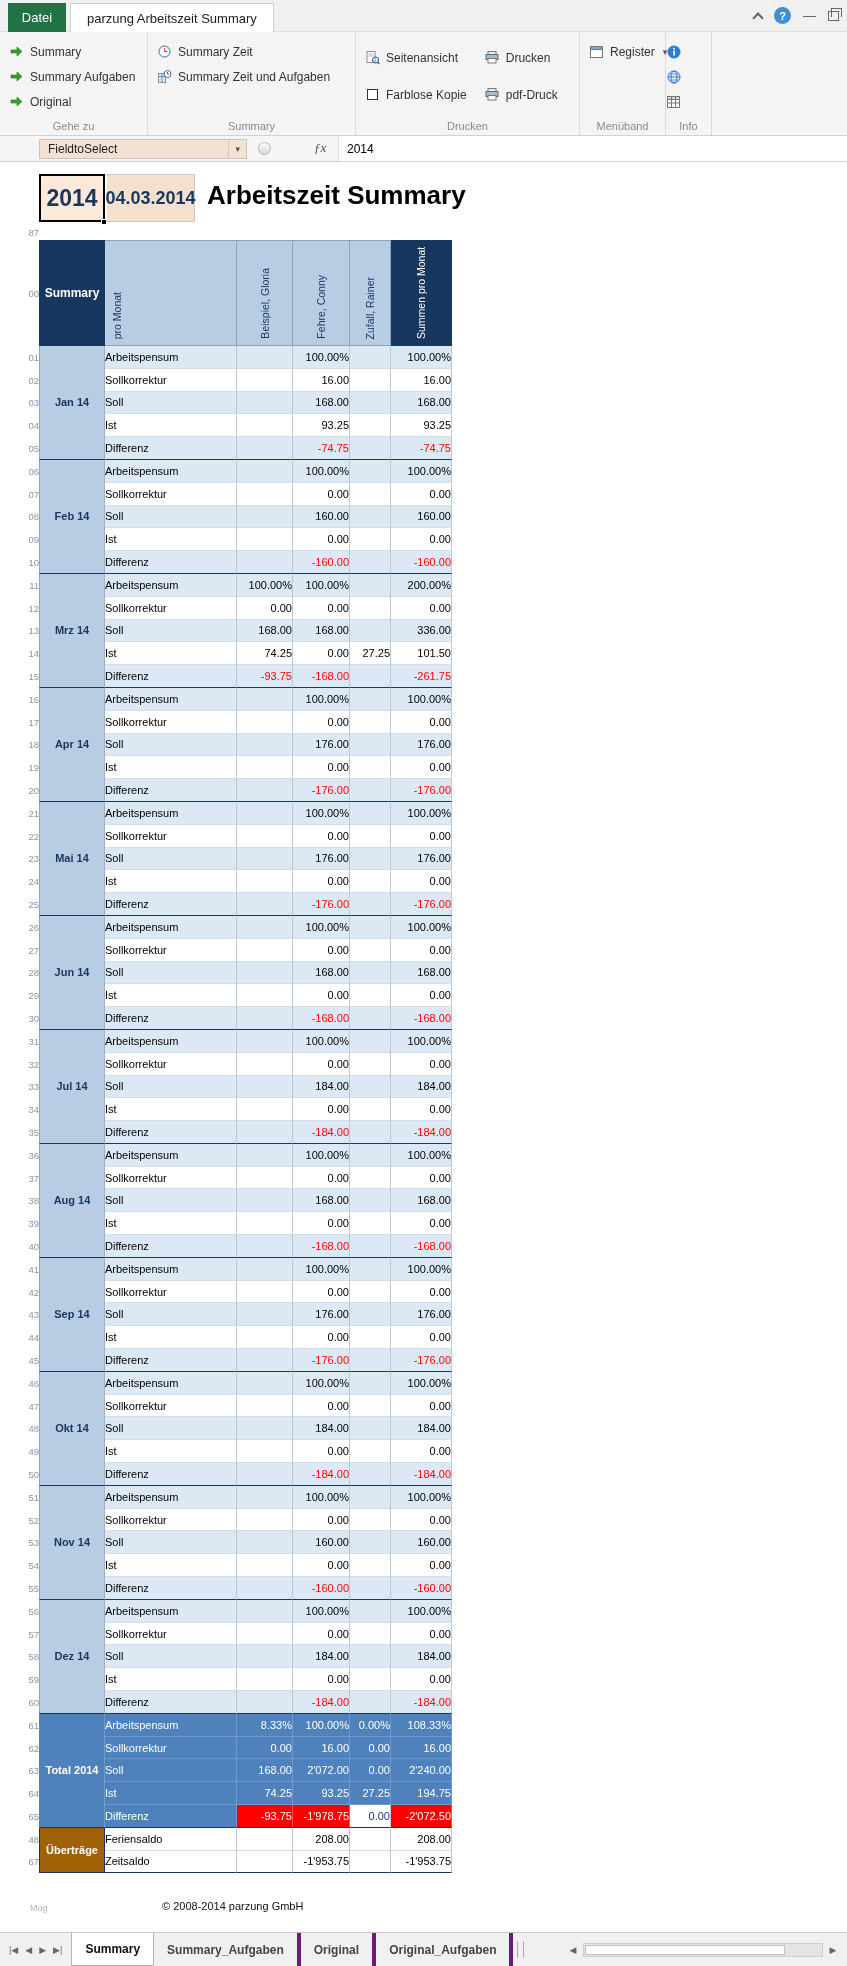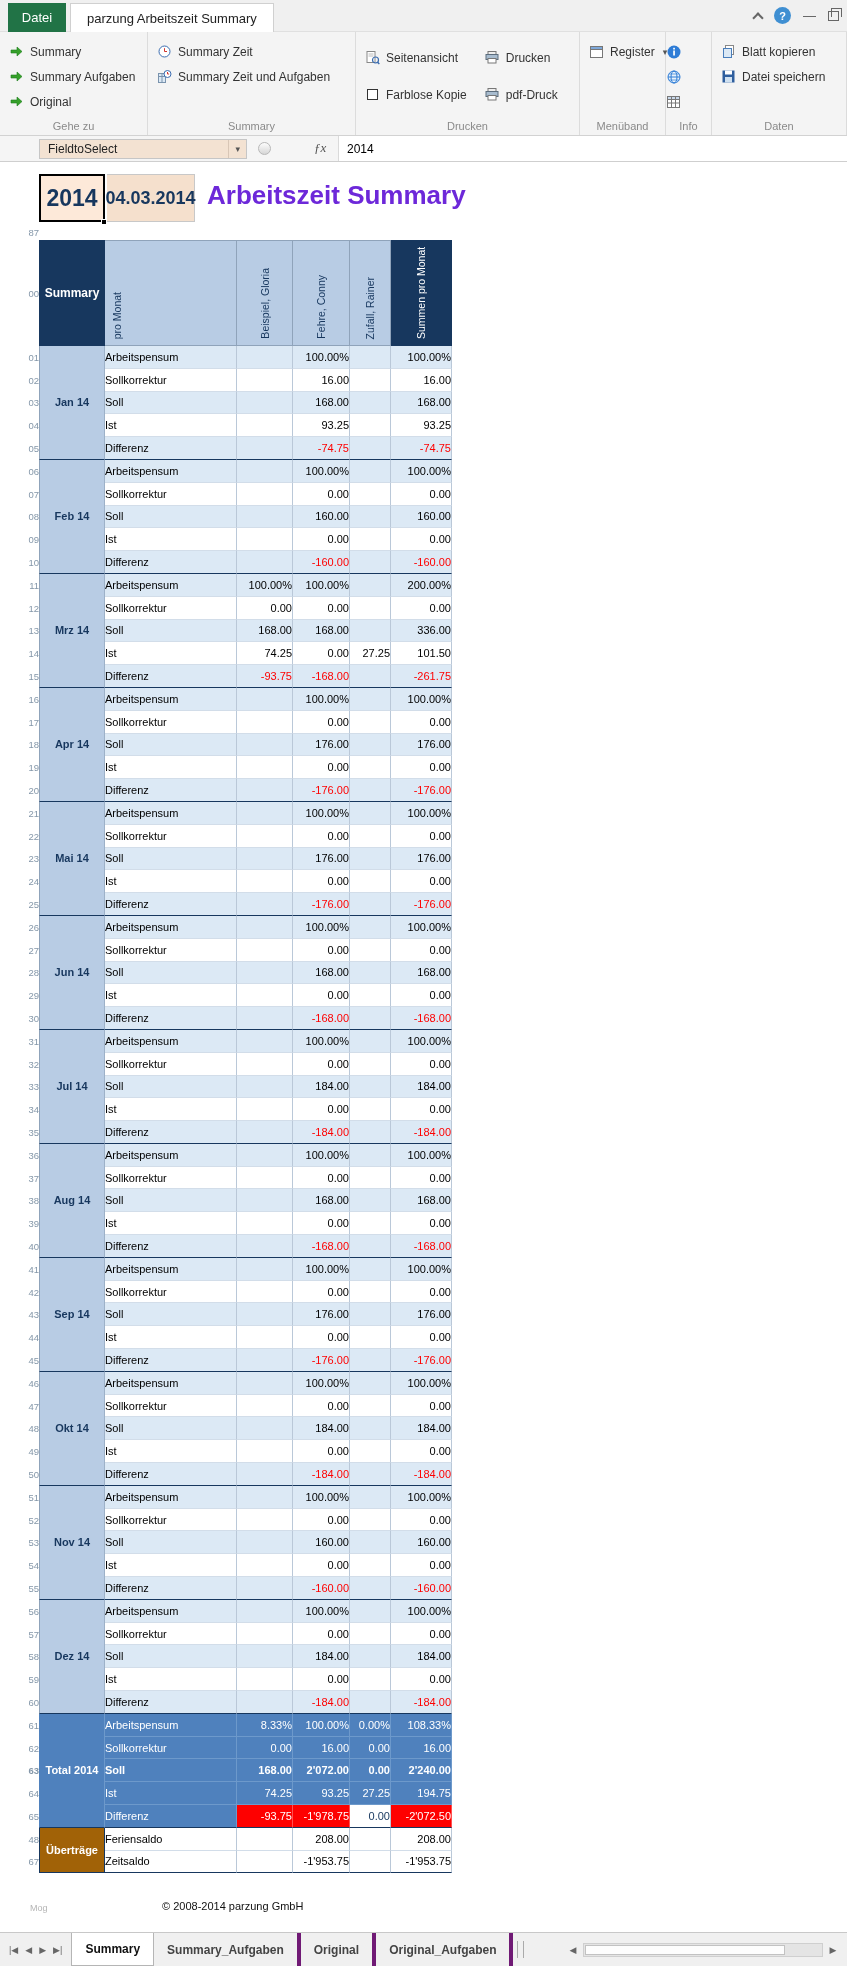--- a/index.html
+++ b/index.html
@@ -60,21 +60,21 @@
   .sheet { position:absolute; top:162px; left:0; width:847px; height:1770px; background:#fff; }
   .cell-year { position:absolute; left:39px; top:12px; width:66px; height:48px;
                background:#fde9d9; border:2px solid #000; color:#17375e; font-weight:bold;
                font-size:23px; display:flex; align-items:center; justify-content:center; }
   .fill-handle { position:absolute; left:101px; top:57px; width:6px; height:6px;
                  background:#000; border:1px solid #fff; }
   .cell-date { position:absolute; left:107px; top:12px; width:88px; height:48px;
                background:#f5e0cd; border:1px solid #c8c8c8; border-left:none; color:#17375e;
                font-weight:bold; font-size:18px; display:flex; align-items:center; justify-content:center; }
   .sheet-title { position:absolute; left:207px; top:18px; font-size:26px; font-weight:bold;
-                 color:#6d28d9; white-space:nowrap; }
+                 color:#000000; white-space:nowrap; }
   .grid-wrap { position:absolute; left:12px; top:62px; }
   .copyright { position:absolute; left:162px; top:1738px; font-size:11px; color:#111; }
   .sidenote { position:absolute; left:30px; top:1741px; font-size:9px; color:#b5b5b5; }
 
   
   table.grid { border-collapse:separate; border-spacing:0; table-layout:fixed;
                font-size:11px; color:#000; }
   .grid td { padding:0; overflow:hidden; white-space:nowrap; }
   .gut { color:#8497a9; font-size:9.5px; text-align:right; padding-right:7px;
          vertical-align:middle; background:#fff; }
@@ -284,44 +284,20 @@
               <rect x="0.5" y="0.5" width="12" height="3" fill="#c9d8ea" stroke="#777"></rect>
               <line x1="0.5" y1="7" x2="12.5" y2="7" stroke="#777"></line>
               <line x1="4.5" y1="0.5" x2="4.5" y2="11.5" stroke="#777"></line>
               <line x1="8.5" y1="0.5" x2="8.5" y2="11.5" stroke="#777"></line>
             </svg>
           </span>
         </div>
       </div>
       <div class="rg-label">Info</div>
     </div>
-    <div class="ribbon-group" style="width: 135px;">
-      <div class="rg-items">
-        <div class="rib-item">
-          <span class="rib-ic">
-            <svg width="13" height="13" viewBox="0 0 13 13">
-              <rect x="3.5" y="0.5" width="8" height="9" fill="#fff" stroke="#888"></rect>
-              <rect x="1.5" y="3.5" width="8" height="9" fill="#dce9f5" stroke="#4a7ebb"></rect>
-            </svg>
-          </span>
-          <span class="rib-lb">Blatt kopieren</span>
-        </div>
-        <div class="rib-item">
-          <span class="rib-ic">
-            <svg width="13" height="13" viewBox="0 0 13 13">
-              <rect x="0.5" y="0.5" width="12" height="12" fill="#2e5e9e"></rect>
-              <rect x="3" y="0.5" width="7" height="4" fill="#fff"></rect>
-              <rect x="3" y="7" width="7" height="5.5" fill="#cfe0f0"></rect>
-            </svg>
-          </span>
-          <span class="rib-lb">Datei speichern</span>
-        </div>
-      </div>
-      <div class="rg-label">Daten</div>
-    </div>
   </div>
 
 <div class="formulabar">
   <div class="namebox">
     <span>FieldtoSelect</span>
     <span class="nb-caret">▾</span>
   </div>
   <div class="fb-knob"></div>
   <div class="fx">ƒx</div>
   <div class="fb-field">2014</div>
@@ -859,21 +835,21 @@
             <td class="val tot">108.33%</td>
           </tr>
           <tr style="height: 22.8px;">
             <td class="gut">62</td>
             <td class="lbl tot">Sollkorrektur</td>
             <td class="val tot">0.00</td>
             <td class="val tot">16.00</td>
             <td class="val tot">0.00</td>
             <td class="val tot">16.00</td>
           </tr>
-          <tr style="height: 22.8px; font-weight: bold;">
+          <tr style="height: 22.8px;">
             <td class="gut">63</td>
             <td class="lbl tot">Soll</td>
             <td class="val tot">168.00</td>
             <td class="val tot">2'072.00</td>
             <td class="val tot">0.00</td>
             <td class="val tot">2'240.00</td>
           </tr>
           <tr style="height: 22.8px;">
             <td class="gut">64</td>
             <td class="lbl tot">Ist</td>

